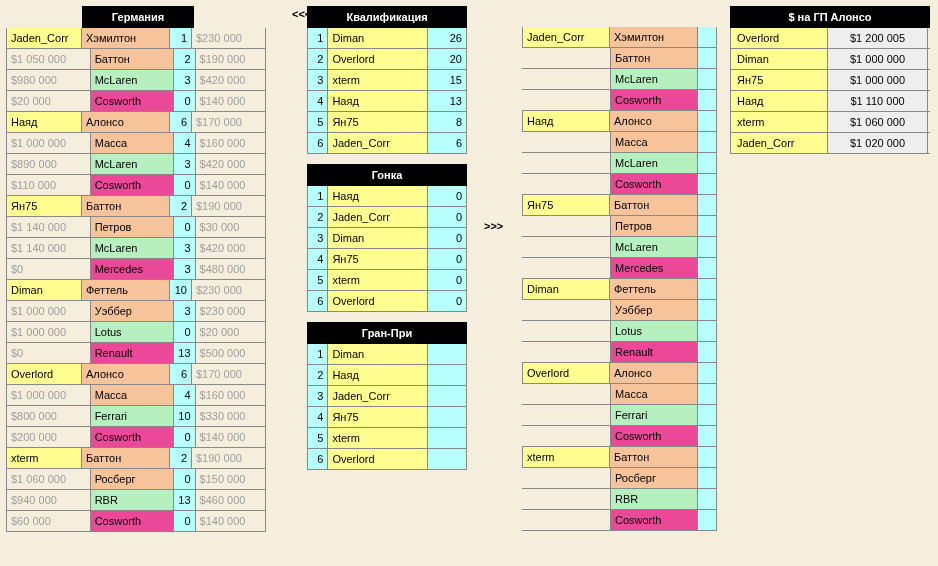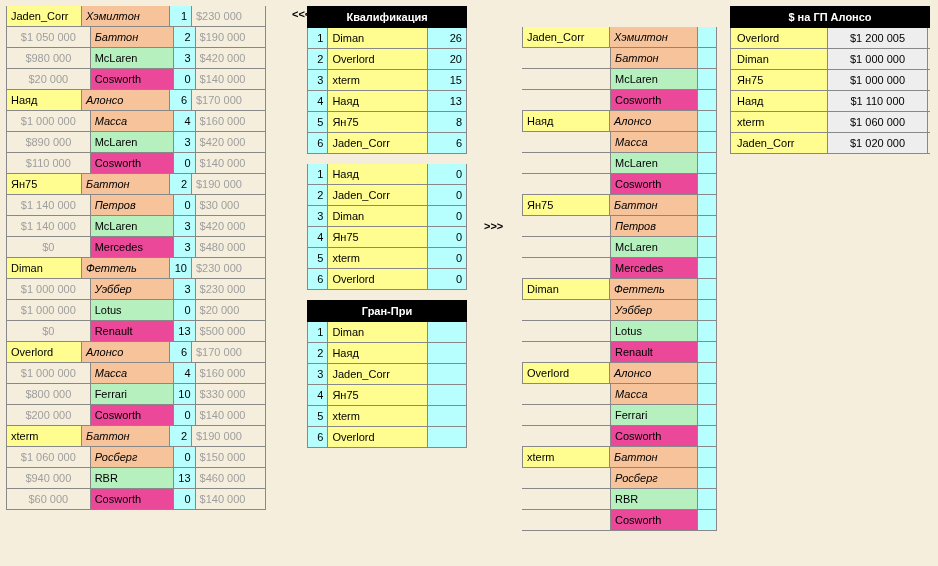--- a/index.html
+++ b/index.html
@@ -18,23 +18,23 @@
   .c3{left:522px;width:195px}
   .c4{left:730px;width:200px}
   .hdr{
     background:#000;color:#fff;font-weight:bold;text-align:center;
     height:20px;line-height:20px;border:1px solid #000;
   }
   .blk{margin-bottom:10px}
   .row{display:flex;height:20px;line-height:20px;border-bottom:1px solid #888}
   .cell{border-right:1px solid #888;box-sizing:border-box;padding:0 4px;overflow:hidden;white-space:nowrap}
   .cell:first-child{border-left:1px solid #888}
-  .money{width:89px;text-align:center;color:#9e9e9e}
+  .money{width:89px;text-align:left;color:#9e9e9e}
   .name{width:88px}
-  .it{font-style:italic}
+  .it{}
   .pts{width:22px;text-align:right}
   .cost{width:74px;color:#9e9e9e;text-align:left}
   .rank{width:22px;text-align:right;background:#b7ffff}
   .rname{width:104px;background:#fffd8f}
   .rpts{width:41px;text-align:right;background:#b7ffff}
   .cYellow{background:#fffd8f}
   .cOrange{background:#f7c39a}
   .cGreen{background:#b6f0bf}
   .cBlue{background:#ec4899}
   .cCyan{background:#b7ffff}
@@ -48,20 +48,21 @@
   .aL{left:292px;top:8px}
   .aR{left:484px;top:220px}
 </style>
 </head>
 <body>
 
 <span class="arrow aL">&lt;&lt;&lt;</span>
 <span class="arrow aR">&gt;&gt;&gt;</span>
 
 <div class="col c1">
+  <div class="hdr" style="margin-left:76px;width:110px">Германия</div>
   <div id="germany-body">
       <div class="row">
         <div class="cell cYellow" style="width:76px">Jaden_Corr</div>
         <div class="cell name it cOrange">Хэмилтон</div>
         <div class="cell pts cCyan">1</div>
         <div class="cell cost">$230 000</div>
       </div>
       <div class="row">
         <div class="cell money">$1 050 000</div>
         <div class="cell name it cOrange">Баттон</div>
@@ -233,20 +234,21 @@
           <div class="cell rpts">8</div>
         </div>
         <div class="row">
           <div class="cell rank">6</div>
           <div class="cell rname">Jaden_Corr</div>
           <div class="cell rpts">6</div>
         </div>
       </div>
   </div>
   <div class="blk">
+    <div class="hdr">Гонка</div>
     <div id="race-body">
         <div class="row">
           <div class="cell rank">1</div>
           <div class="cell rname">Наяд</div>
           <div class="cell rpts">0</div>
         </div>
         <div class="row">
           <div class="cell rank">2</div>
           <div class="cell rname">Jaden_Corr</div>
           <div class="cell rpts">0</div>

